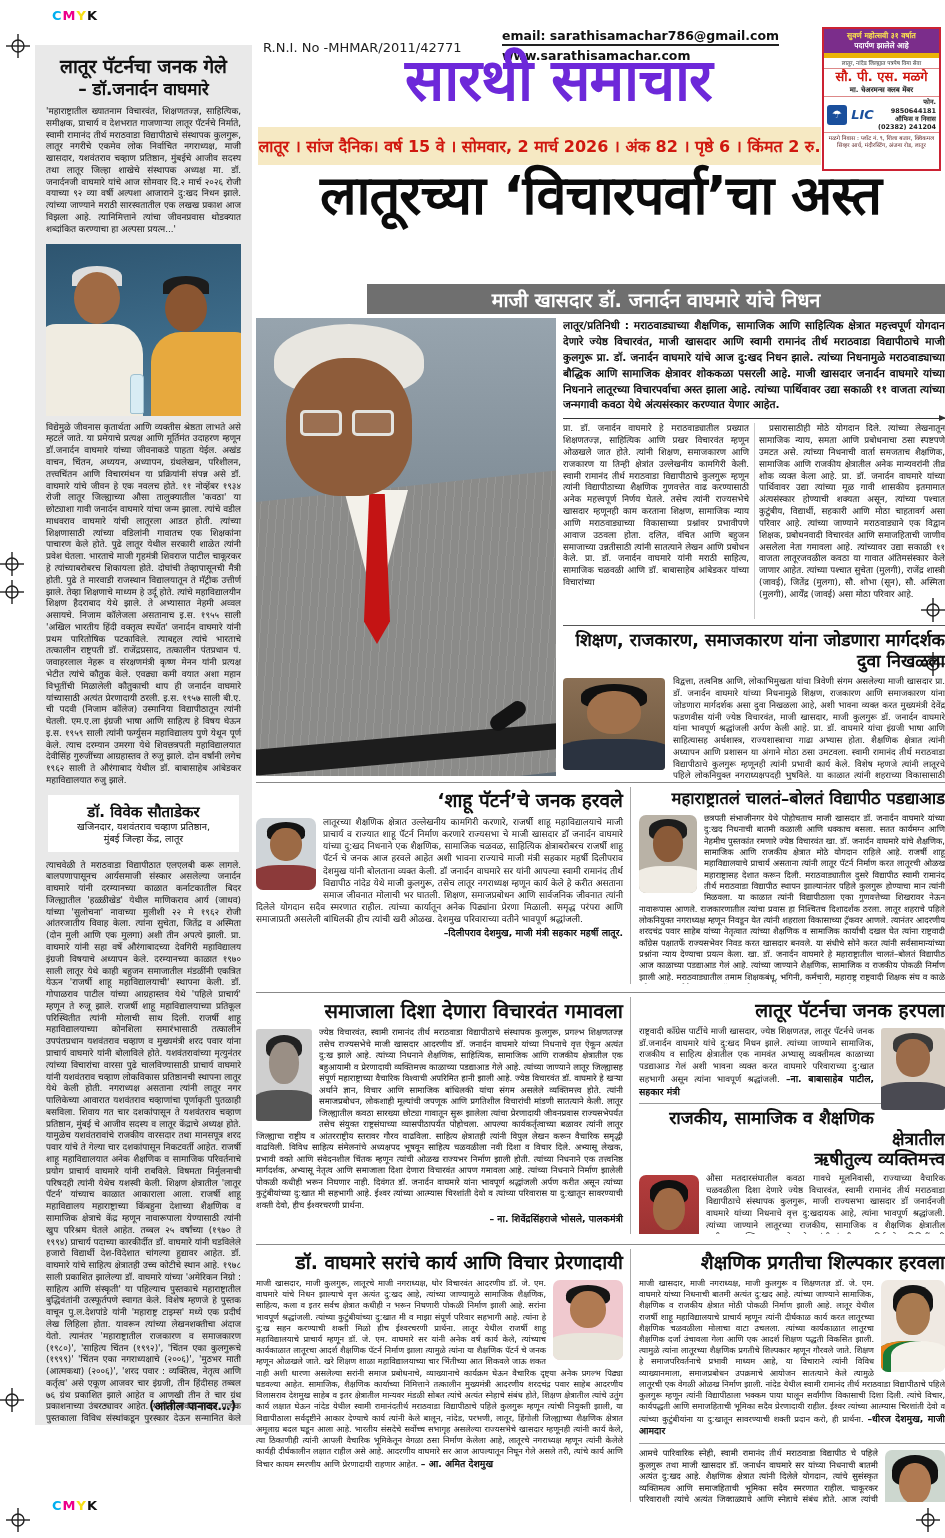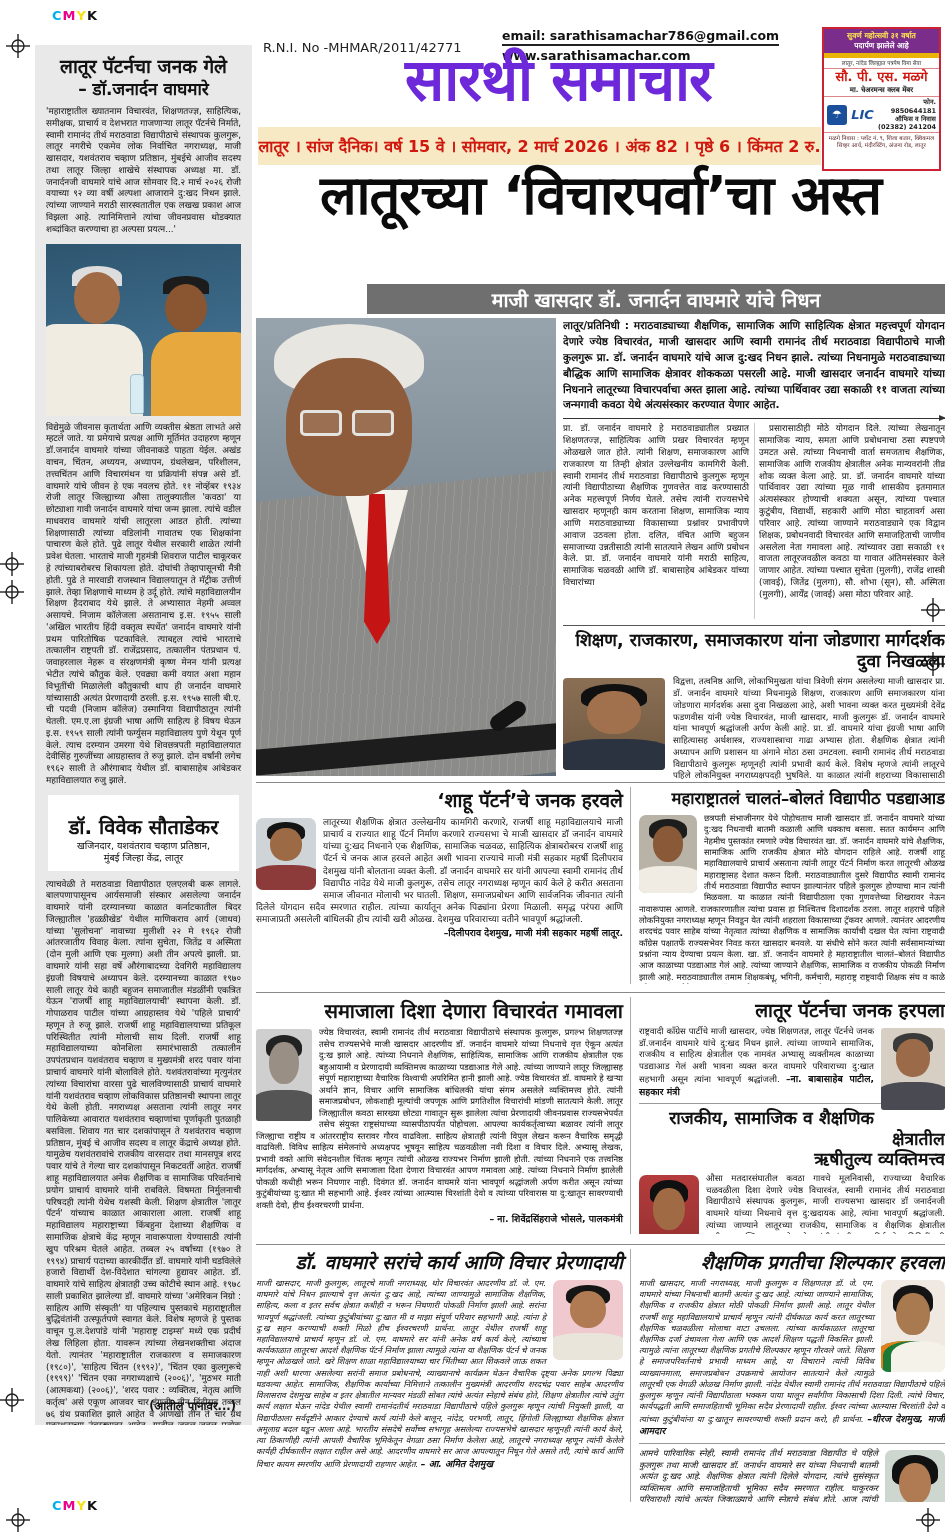--- a/index.html
+++ b/index.html
@@ -17,21 +17,21 @@
   svg.regmark line { stroke:#222; stroke-width:1.4; }
 
   
   .leftcol { position:absolute; left:35px; top:45px; width:217px; height:1380px;
     background:#e9e9e9; padding:10px 11px; overflow:hidden; }
   .leftcol h2 { font-size:19px; text-align:center; line-height:1.25; }
   .leftcol h2 .l2 { font-size:17px; display:block; }
   .leftcol p { font-size:8.8px; line-height:1.34; text-align:justify; margin-top:6px; }
   .leftcol p.intro { font-style:normal; }
   .bylinebox { background:#fff; margin:8px 2px; padding:6px 4px; text-align:center; }
-  .bylinebox .nm { font-size:20px; font-weight:bold;margin-top:12px; }
+  .bylinebox .nm { font-size:15px; font-weight:bold; }
   .bylinebox .rl { font-size:9.5px; font-weight:normal; line-height:1.3; }
   .cont { position:absolute; right:16px; bottom:12px; font-size:11.5px; font-weight:bold; }
 
   
   .ph-duo { position:relative; width:195px; height:172px; margin:8px auto 2px;
     background:linear-gradient(170deg,#2e5570 0%,#3c6a88 55%,#567f9a 100%); overflow:hidden; }
   .ph-duo i { position:absolute; display:block; }
   .ph-duo .t1 { left:-8px; bottom:-4px; width:105px; height:96px; background:#f0ece1; border-radius:18px 30px 0 0; }
   .ph-duo .f1 { left:28px; top:28px; width:46px; height:52px; background:#a06a44; border-radius:50%; }
   .ph-duo .h1 { left:26px; top:22px; width:50px; height:20px; background:#ddd; border-radius:50% 50% 0 0; }
@@ -105,21 +105,21 @@
   .pt { position:relative; overflow:hidden; border-radius:7px; }
   .pt i { position:absolute; display:block; }
   .pt .h { left:18%; top:6%; width:64%; height:26%; border-radius:50% 50% 30% 30%; background:#181818; }
   .pt .f { left:24%; top:14%; width:52%; height:46%; border-radius:48%; background:#a06a45; }
   .pt .t { left:-10%; bottom:-4%; width:120%; height:38%; border-radius:40% 40% 0 0; background:#333; }
   .fl { float:left; margin:2px 7px 3px 0; }
   .fr { float:right; margin:2px 0 3px 7px; }
 
   .row2 { top:782px; height:202px; }
   .row3 { top:992px; height:242px; }
-  .row4 { top:1244px; height:258px;font-style:italic; }
+  .row4 { top:1244px; height:258px; }
   .colC { width:374px; flex:none; padding-right:7px; overflow:hidden; }
   .colR { flex:1; border-left:1px solid #aaa; padding-left:8px; overflow:hidden; }
   .row2, .row3, .row4 { border-top:1px solid #888; padding-top:4px; }
   .hr2 { border-top:1px solid #999; margin:5px 0 4px; }
 
   
   .pt-fad { width:102px; height:92px; background:linear-gradient(#8a6f54,#6e573f); border-radius:4px; float:left; margin:2px 8px 3px 0; }
   .pt-fad .h{background:#101010}.pt-fad .f{background:#a0714c}.pt-fad .t{background:#2b3340}
   .pt-dlp { width:60px; height:72px; background:#cfd4d8; }
   .pt-dlp .h{background:#141414}.pt-dlp .f{background:#9c6a45}.pt-dlp .t{background:#8c3a3a}

